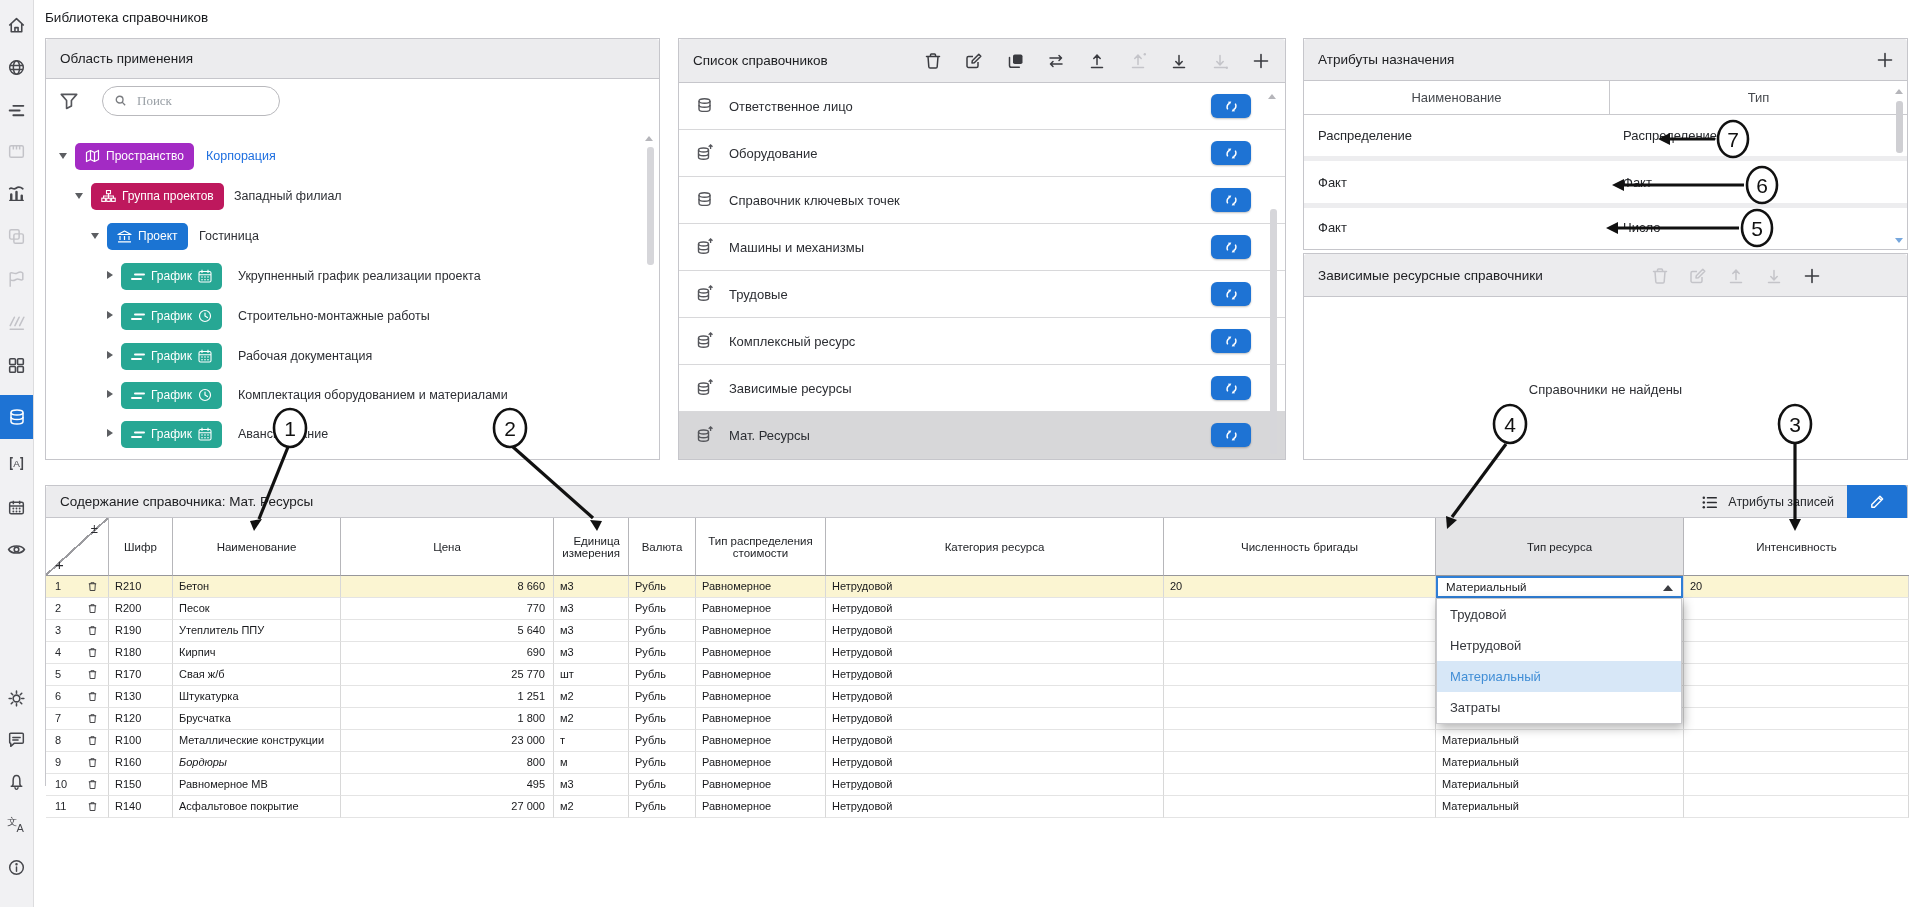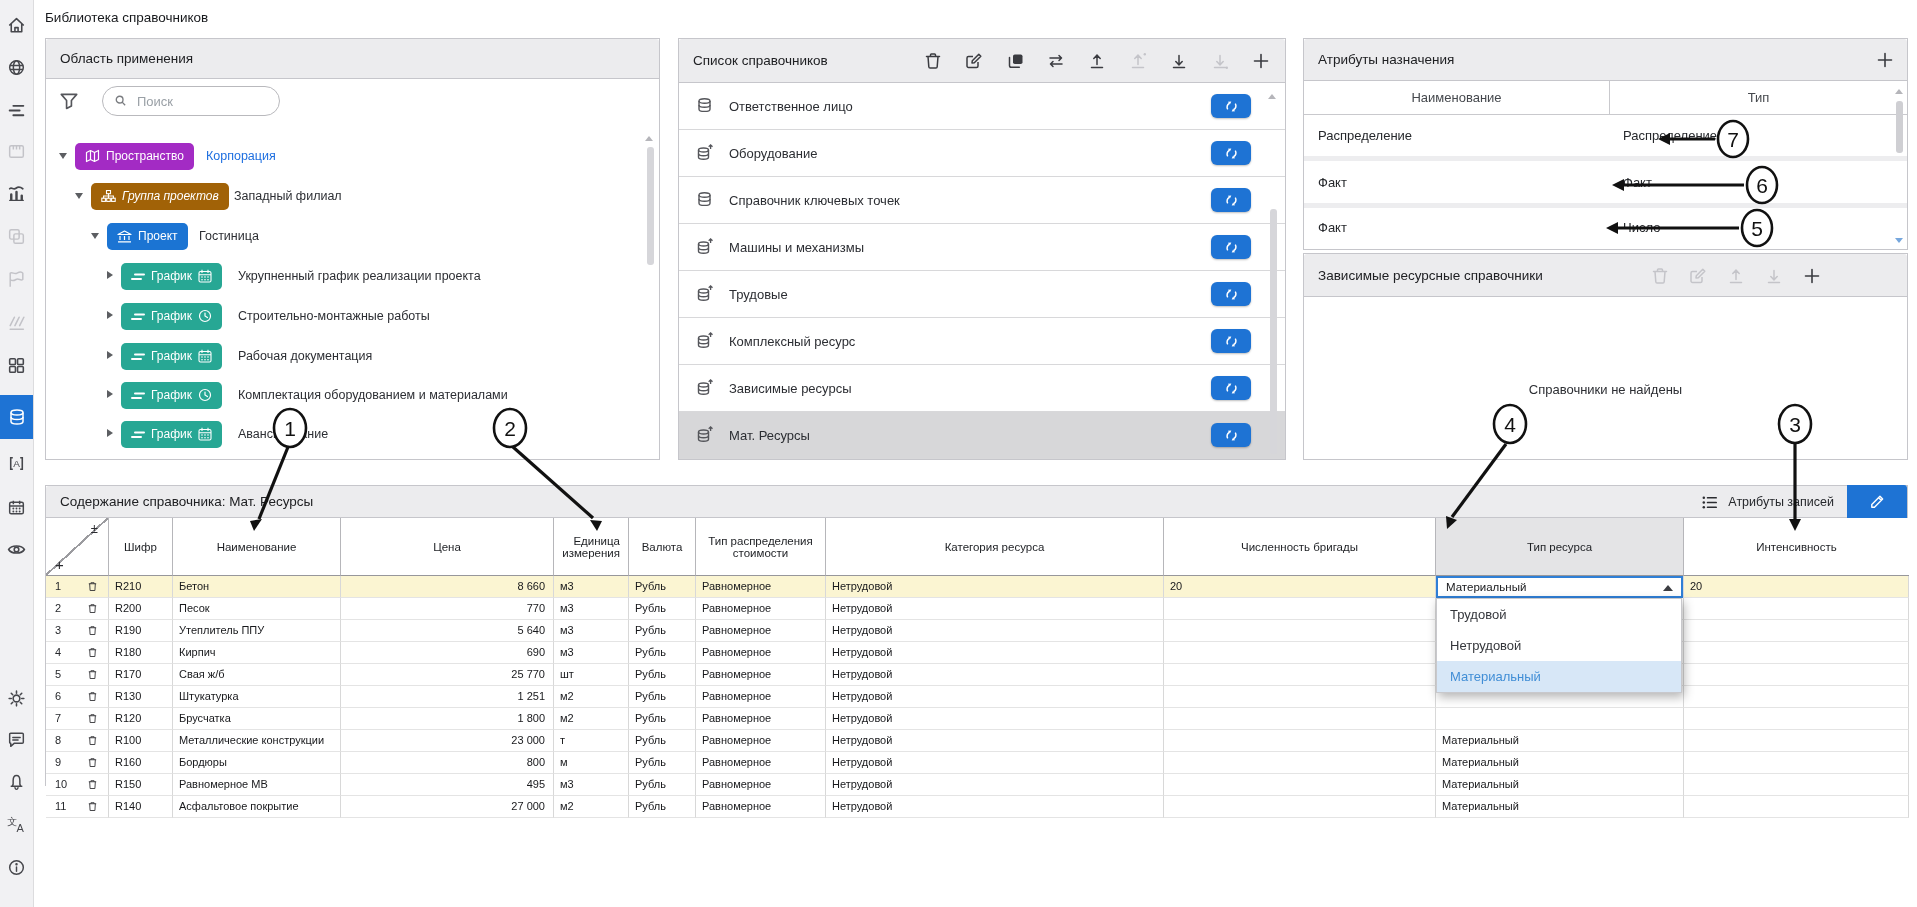--- a/index.html
+++ b/index.html
@@ -11,28 +11,28 @@
   .sb-ic.dim{color:#c3c3c8;}
   .sb-active{position:absolute;left:0;top:395px;width:33px;height:44px;background:#1e73d4;display:flex;align-items:center;justify-content:center;color:#fff;}
   
   .panel{position:absolute;background:#fff;border:1px solid #c6c6cb;border-radius:0;box-sizing:border-box;}
   .panel-h{position:absolute;left:0;top:0;right:0;background:#ececee;border-bottom:1px solid #c6c6cb;border-radius:3px 3px 0 0;display:flex;align-items:center;padding:0 14px;font-size:13.5px;color:#202124;box-sizing:border-box;}
   .ptitle{white-space:nowrap;}
   .page-title{position:absolute;left:45px;top:10px;font-size:13.5px;color:#17191c;}
   
   .filter-row{position:absolute;left:0;top:40px;right:0;height:44px;display:flex;align-items:center;padding-left:12px;box-sizing:border-box;}
   .search-pill{position:relative;margin-left:22px;width:178px;height:30px;border:1.5px solid #b9b9bd;border-radius:16px;display:flex;align-items:center;padding:0 10px;box-sizing:border-box;background:#fff;}
-  .search-pill input{border:none;outline:none;font-size:13px;width:120px;margin-left:6px;color:#4c1d95;font-family:Liberation Sans, sans-serif;background:transparent;}
+  .search-pill input{border:none;outline:none;font-size:13px;width:120px;margin-left:6px;color:#4c1d95;font-family:Liberation Serif, serif;background:transparent;}
   .search-pill input::placeholder{color:#9aa0a6;}
   .tree-row{position:absolute;left:0;height:28px;display:flex;align-items:center;white-space:nowrap;}
   .caret-down{width:0;height:0;border-left:4.5px solid transparent;border-right:4.5px solid transparent;border-top:6px solid #5c5e62;position:absolute;top:11px;}
   .caret-right{width:0;height:0;border-top:4.5px solid transparent;border-bottom:4.5px solid transparent;border-left:6px solid #5c5e62;position:absolute;top:9px;}
   .badge{position:absolute;height:27px;border-radius:5px;color:#fff;display:flex;align-items:center;gap:6px;padding:0 10px;font-size:12px;}
   .b-purple{background:#a32bc4;}
-  .b-orange{background:#a16207;font-style:italic;}
+  .b-orange{background:#be185d;}
   .b-blue{background:#1b74d3;}
   .b-teal{background:#27a794;}
   .tree-label{position:absolute;font-size:12.5px;color:#2c2e33;}
   .lbl-link{color:#1e6fe0;}
   .mini-up{width:0;height:0;border-left:4px solid transparent;border-right:4px solid transparent;border-bottom:5px solid #b5b5ba;position:absolute;}
   .mini-down{width:0;height:0;border-left:4px solid transparent;border-right:4px solid transparent;border-top:5px solid #76a7dd;position:absolute;}
   .vthumb{position:absolute;background:#d6d6da;border-radius:3px;}
   
   .ltoolbar{position:absolute;right:14px;top:0;height:44px;display:flex;align-items:center;gap:21px;}
   .tb-ic{width:20px;height:20px;color:#3a3b40;cursor:pointer;}
@@ -794,21 +794,21 @@
         <div class="cell" style="left: 1638px; width: 225px;"></div>
       </div>
       <div class="trow" style="top: 266px;">
         <div class="cell c-num" style="left: 0px; width: 30px;">9</div>
         <div class="cell c-trash" style="left: 30px; width: 33px;">
           <svg viewBox="0 0 14 14" width="11" height="13" fill="none" stroke="#2b2b2e" stroke-width="1.1">
             <path d="M2.3 3.5 h9.4 M5 3.5 V2.2 h4 V3.5 M3.4 3.5 l.55 8.6 h6.1 l.55 -8.6"></path>
           </svg>
         </div>
         <div class="cell" style="left: 63px; width: 64px;">R160</div>
-        <div class="cell" style="left: 127px; width: 168px;">Бордюры</div>
+        <div class="cell" style="left: 127px; width: 168px; font-style: italic;">Бордюры</div>
         <div class="cell c-right" style="left: 295px; width: 213px;">800</div>
         <div class="cell" style="left: 508px; width: 75px;">м</div>
         <div class="cell" style="left: 583px; width: 67px;">Рубль</div>
         <div class="cell" style="left: 650px; width: 130px;">Равномерное</div>
         <div class="cell" style="left: 780px; width: 338px;">Нетрудовой</div>
         <div class="cell" style="left: 1118px; width: 272px;"></div>
         <div class="cell" style="left: 1390px; width: 248px;">Материальный</div>
         <div class="cell" style="left: 1638px; width: 225px;"></div>
       </div>
       <div class="trow" style="top: 288px;">
@@ -850,20 +850,21 @@
     </div>
 
   <div class="sel-box">
     <span>Материальный</span>
     <span class="sel-caret"></span>
   </div>
   <div class="dropdown">
     <div class="opt">Трудовой</div>
     <div class="opt">Нетрудовой</div>
     <div class="opt hl">Материальный</div>
+    <div class="opt">Затраты</div>
   </div>
 </div>
 
 <svg class="callouts">
   <g stroke="#111" stroke-width="3.2" fill="none">
     <line x1="288" y1="447" x2="259" y2="519"></line>
     <line x1="513" y1="447" x2="593" y2="518"></line>
     <line x1="1795" y1="444" x2="1795" y2="519"></line>
     <line x1="1506" y1="444" x2="1452" y2="517"></line>
     <line x1="1739" y1="228" x2="1618" y2="228"></line>

